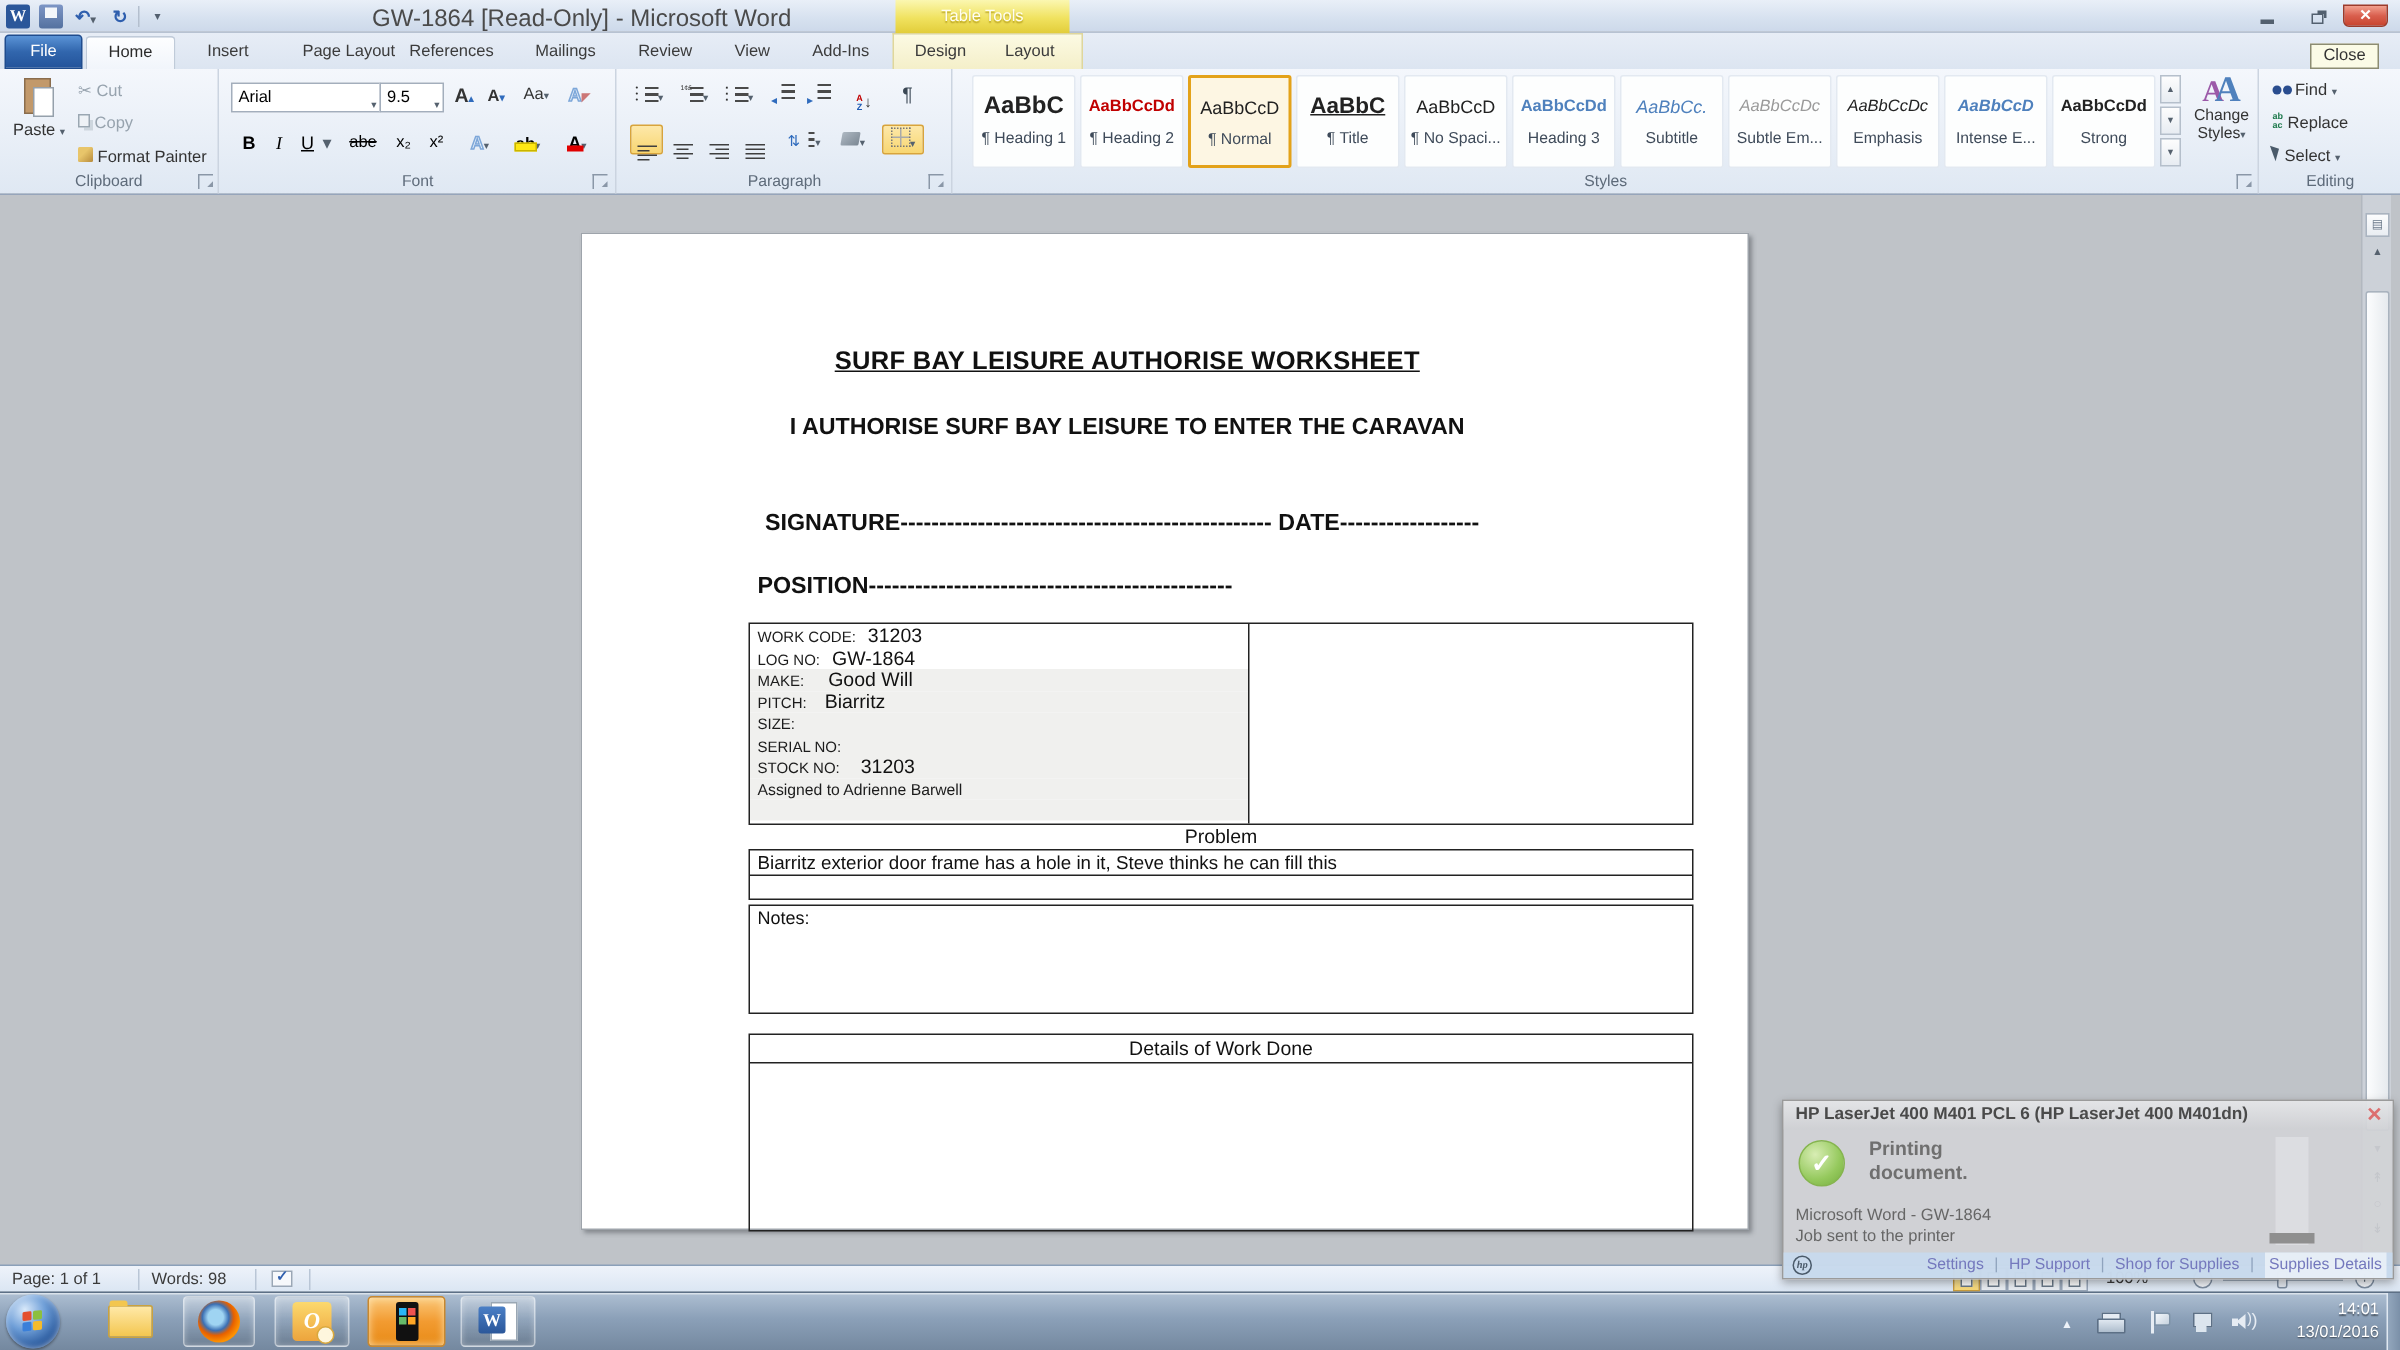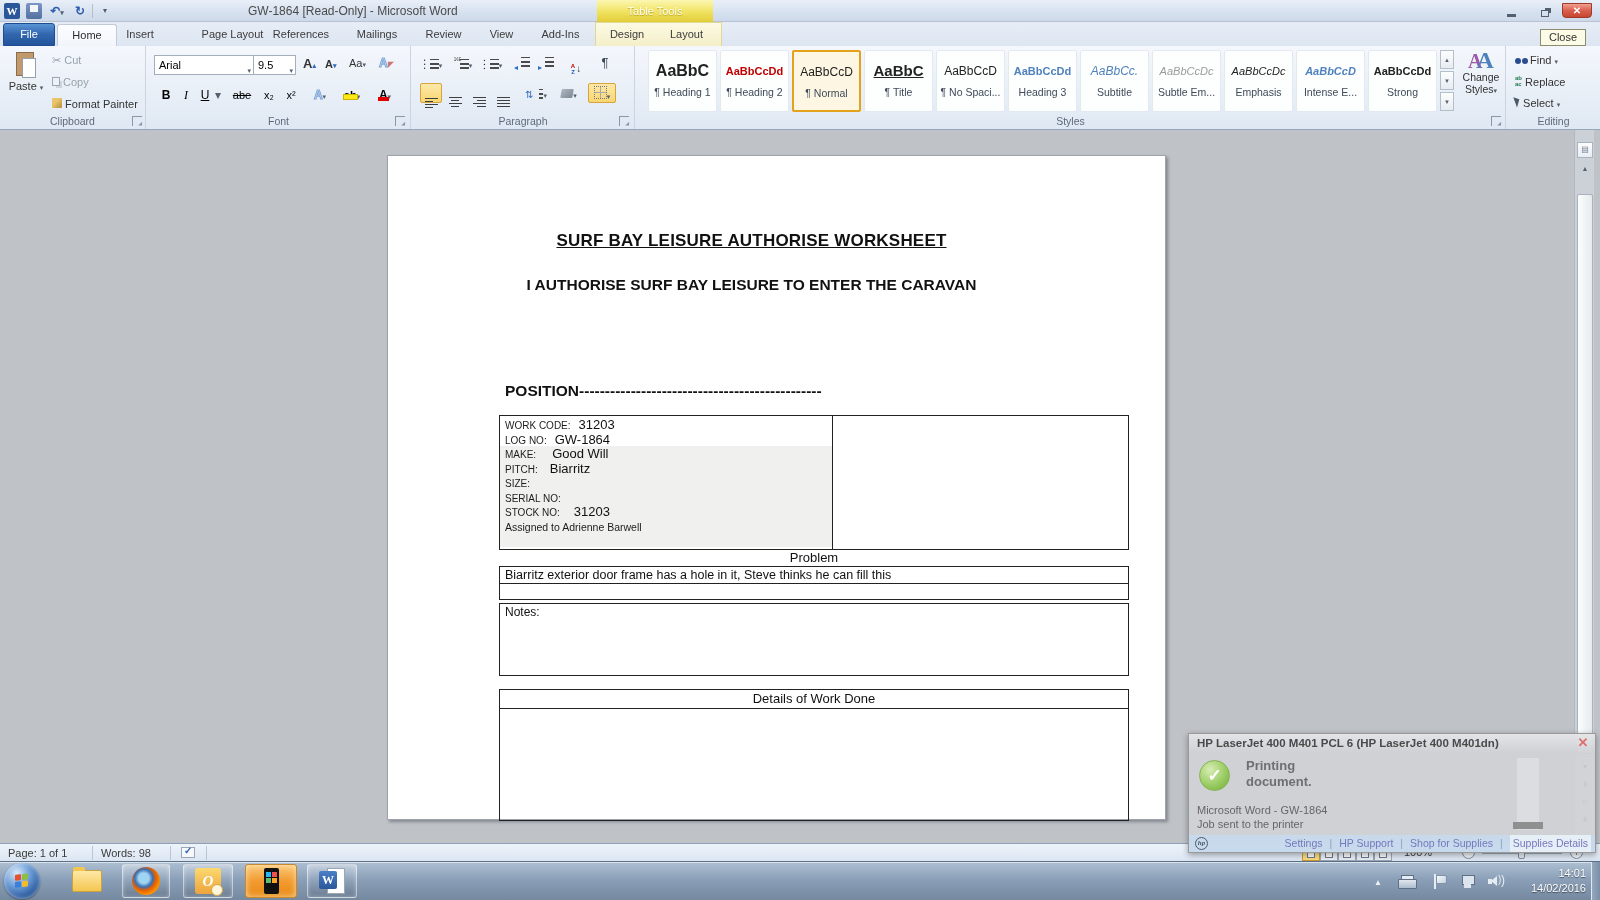--- a/index.html
+++ b/index.html
@@ -11,21 +11,21 @@
     background:linear-gradient(#e9eff8,#d6e1ef 60%,#cdd9ea); border-bottom:1px solid #b7c2d2; }
   .word-app-icon { position:absolute; left:4px; top:3px; width:16px; height:16px; background:#2b579a;
     color:#fff; font:bold 11px/16px "Liberation Serif",serif; text-align:center; border-radius:2px; }
   .qat-btn { position:absolute; top:3px; height:16px; color:#2f5fae; font-size:12px; line-height:16px; text-align:center; }
   .save-icon { left:26px; width:16px; background:linear-gradient(#7d96c6,#54719f); border-radius:2px; }
   .save-icon::after { content:""; position:absolute; left:4px; top:2px; width:8px; height:7px; background:#f3f6fa; }
   .undo-icon { left:46px; width:22px; font-weight:bold; }
   .redo-icon { left:72px; width:16px; font-weight:bold; }
   .qat-sep { position:absolute; left:92px; top:4px; width:1px; height:14px; background:#b4bfce; }
   .qat-more { left:98px; width:14px; font-size:8px; color:#53606f; }
-  #window-title { position:absolute; left:248px; top:4px; font-size:12px; color:#4a4a4a; }
+  #window-title { position:absolute; left:248px; top:4px; font-size:16px; color:#4a4a4a; }
   .tabletools-chip { position:absolute; left:597px; top:0; width:116px; height:22px; text-align:center;
     background:linear-gradient(#fbf7b1,#f0e25f 55%,#e2cd3a); border-radius:0 0 0 0; color:#fffef4;
     font-size:11px; line-height:22px; text-shadow:0 1px 1px #b7a11e; }
   .win-btn { position:absolute; top:3px; height:15px; text-align:center; }
   #btn-min { left:1498px; width:26px; }
   #btn-min i { display:inline-block; width:9px; height:3px; background:#53606f; margin-top:8px; }
   #btn-restore { left:1532px; width:26px; }
   #btn-restore i { display:inline-block; width:8px; height:7px; border:1.5px solid #53606f; margin-top:3px; box-shadow:3px -3px 0 -1px #53606f; }
   #btn-close { left:1562px; width:30px; background:linear-gradient(#f2a08e,#d95f4e 50%,#c8452f);
     border:1px solid #9c3b2b; border-radius:0 0 4px 4px; color:#fff; font:bold 10px/14px "Liberation Sans",sans-serif; }
@@ -260,21 +260,21 @@
   <div class="win-btn" id="btn-min"><i></i></div>
   <div class="win-btn" id="btn-restore"><i></i></div>
   <div class="win-btn" id="btn-close">✕</div>
 </div>
 <div id="close-tooltip">Close</div>
 
 <div id="tabrow">
   <div class="ctx-bg"></div>
   <div class="tab file" style="left:3px;width:52px;">File</div>
   <div class="tab active" style="left:57px;width:60px;">Home</div>
-  <div class="tab" style="left:116px;width:48px;">Insert</div>
+  <div class="tab" style="left:128px;width:48px;">Insert</div>
   <div class="tab" style="left:188px;width:89px;">Page Layout</div>
   <div class="tab" style="left:263px;width:76px;">References</div>
   <div class="tab" style="left:342px;width:70px;">Mailings</div>
   <div class="tab" style="left:415px;width:57px;">Review</div>
   <div class="tab" style="left:475px;width:53px;">View</div>
   <div class="tab" style="left:531px;width:59px;">Add-Ins</div>
   <div class="tab" style="left:601px;width:52px;">Design</div>
   <div class="tab" style="left:656px;width:61px;">Layout</div>
 </div>
 
@@ -433,20 +433,21 @@
     <div class="rbtn" style="left:8px;top:29px;"><span class="rep-ic">ab<br>ac</span> <span>Replace</span></div>
     <div class="rbtn" style="left:8px;top:50px;"><span class="sel-ic"></span> <span>Select</span> <span class="arrow-down">▾</span></div>
     <div class="glabel">Editing</div>
   </div>
 </div>
 
 <div id="docarea">
   <div id="page">
     <div class="doc-title">SURF BAY LEISURE AUTHORISE WORKSHEET</div>
     <div class="auth1">I AUTHORISE SURF BAY LEISURE TO ENTER THE CARAVAN</div>
+    <div class="sigline"><span>SIGNATURE------------------------------------------------</span> <span>DATE------------------</span></div>
     <div class="posline">POSITION-----------------------------------------------</div>
 
     <div id="info-table">
       <div id="info-left">
         <div class="irow"><span class="lab">WORK CODE:</span><span class="val">31203</span></div>
         <div class="irow"><span class="lab">LOG NO:</span><span class="val">GW-1864</span></div>
         <div class="irow shaded"><span class="lab">MAKE:</span><span class="val" style="margin-left:16px;">Good Will</span></div>
         <div class="irow shaded"><span class="lab">PITCH:</span><span class="val" style="margin-left:12px;">Biarritz</span></div>
         <div class="irow shaded"><span class="lab">SIZE:</span><span class="val"></span></div>
         <div class="irow shaded"><span class="lab">SERIAL  NO:</span><span class="val"></span></div>
@@ -526,21 +527,21 @@
   <div class="tray-ic tray-up" style="left:1374px;">▲</div>
   <div class="tray-ic printer-tray" style="left:1398px;"></div>
   <div class="tray-ic flag-tray" style="left:1432px;"></div>
   <div class="tray-ic net-tray" style="left:1460px;"></div>
   <div class="tray-ic vol-tray" style="left:1488px;">
       <span class="vol-wave" style="left:10px;top:-1px;">)</span>
       <span class="vol-wave" style="left:13px;top:-2px;font-size:12px;">)</span>
     </div>
   <div class="tray-clock">
     <div>14:01</div>
-    <div>14/02/2016</div>
+    <div>13/01/2016</div>
   </div>
   <div class="show-desktop"></div>
 </div>
 
 <div id="printer-popup">
   <div class="pp-title">HP LaserJet 400 M401 PCL 6 (HP LaserJet 400 M401dn)</div>
   <div class="pp-close">✕</div>
   <div class="pp-check">✓</div>
   <div class="pp-status">
     <span>Printing</span><br>

